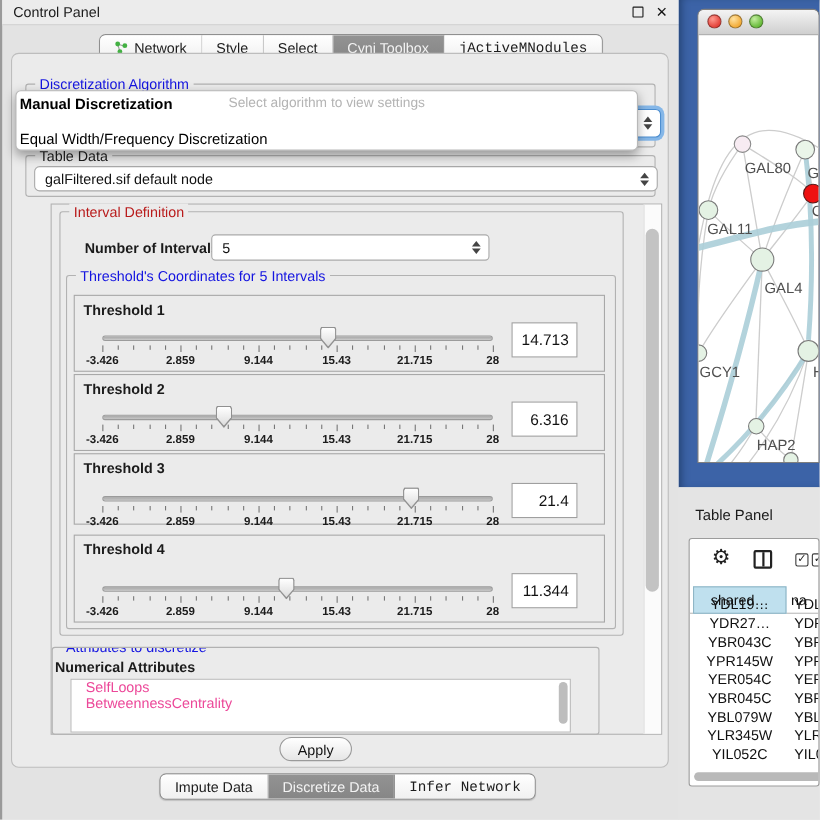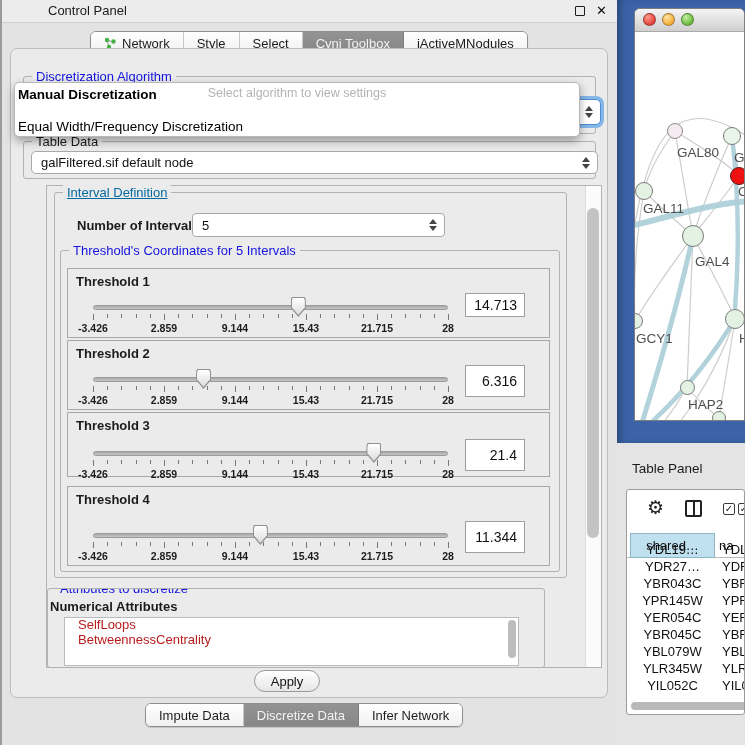--- a/index.html
+++ b/index.html
@@ -3,39 +3,39 @@
 <meta charset="utf-8">
 <style>
   html,body{margin:0;padding:0;width:745px;height:745px;overflow:hidden;
     font-family:"Liberation Sans","DejaVu Sans",sans-serif;background:#e7e7e7;}
   *{box-sizing:border-box;}
   .abs{position:absolute;}
 
   
   #left-window{position:absolute;left:0;top:0;width:617px;height:745px;background:#e3e3e3;border-left:2px solid #9a9a9a;}
   #titlebar{position:absolute;left:0;top:0;width:617px;height:23px;background:#ececec;border-bottom:1px solid #cfcfcf;}
-  #titlebar .title{position:absolute;left:10px;top:3px;font-size:13px;color:#1b1b1b;margin-left:36px;}
+  #titlebar .title{position:absolute;left:10px;top:3px;font-size:13px;color:#1b1b1b;}
   .float-icon{position:absolute;right:34px;top:6px;width:10px;height:10px;border:1.6px solid #1b1b1b;border-radius:1px;}
   .close-icon{position:absolute;right:12px;top:3px;font-size:13px;font-weight:bold;color:#111;}
 
   
   .seg{position:absolute;display:flex;height:24px;border:1px solid #8f8f8f;border-radius:6px;overflow:hidden;background:#fff;box-shadow:0 1px 1px rgba(0,0,0,.15);}
   .seg .item{display:flex;align-items:center;justify-content:center;font-size:13px;color:#1c1c1c;padding:0 13px;border-right:1px solid #c9c9c9;background:linear-gradient(#ffffff,#f0f0f0);white-space:nowrap;}
-  .seg .item:last-child{border-right:none;}
+  .seg .item:last-child{border-right:none;font-family:Liberation Mono, monospace;}
   .seg .item.selected{background:linear-gradient(#939393,#868686);color:#f3f3f3;border-right-color:#7d7d7d;align-items:center;}
   #top-tabs{left:88px;top:31px;}
   #bottom-tabs{left:143px;top:703px;}
 
   #outer-panel{position:absolute;left:8px;top:48px;width:598px;height:650px;background:#ebebeb;border:1px solid #bdbdbd;border-radius:7px;}
 
   
   .group{position:absolute;border:1px solid #b2b2b2;border-radius:3px;}
   .group-title{position:absolute;top:-8px;left:8px;background:#ebebeb;padding:0 4px;font-size:13px;white-space:nowrap;}
   .t-blue{color:#1414e0;}
-  .t-green{color:#0369a1;text-decoration:underline;}
+  .t-green{color:#b91c1c;}
   .t-black{color:#1b1b1b;}
 
   
   .combo{position:absolute;background:#fff;border:1px solid #a9a9a9;border-radius:5px;font-size:13px;color:#111;display:flex;align-items:center;padding-left:9px;}
   .stepper{position:absolute;right:7px;top:50%;transform:translateY(-50%);display:flex;flex-direction:column;gap:2px;}
   .tri-up{width:0;height:0;border-left:4px solid transparent;border-right:4px solid transparent;border-bottom:5px solid #444;}
   .tri-down{width:0;height:0;border-left:4px solid transparent;border-right:4px solid transparent;border-top:5px solid #444;}
   .focus-ring{box-shadow:0 0 0 3px #85b7e8;border-color:#4d8ed0;}
 
   
@@ -54,21 +54,21 @@
   .thr-title{position:absolute;left:8px;top:5px;font-size:13px;font-weight:bold;color:#1b1b1b;}
   .thr-track{position:absolute;left:25px;width:355px;height:5px;background:linear-gradient(#a8a8a8,#c6c6c6);border:1px solid #9b9b9b;border-radius:3px;}
   .thr-thumb{position:absolute;width:15px;height:20px;clip-path:polygon(8% 0,92% 0,100% 12%,100% 55%,50% 100%,0 55%,0 12%);background:#909090;}
   .thr-thumb .inner{position:absolute;left:1px;top:1px;right:1px;bottom:2px;clip-path:polygon(8% 0,92% 0,100% 12%,100% 55%,50% 100%,0 55%,0 12%);background:linear-gradient(#ffffff,#dcdcdc);}
   .tick{position:absolute;width:1px;background:#777;}
   .scale-label{position:absolute;transform:translateX(-50%);font-size:10.5px;font-weight:bold;color:#1c1c1c;white-space:nowrap;}
   .thr-value{position:absolute;background:#fff;border:1px solid #9f9f9f;font-size:14px;color:#111;display:flex;align-items:center;justify-content:flex-end;padding-right:7px;}
 
   
   #attr-list{position:absolute;background:#fff;border:1px solid #bbb;overflow:hidden;}
-  #attr-list .li{font-size:13px;color:#b91c1c;padding-left:13px;line-height:14.5px;white-space:nowrap;}
+  #attr-list .li{font-size:13px;color:#ec4899;padding-left:13px;line-height:14.5px;white-space:nowrap;}
   #attr-scroll{position:absolute;right:2px;top:2px;width:8px;height:38px;border-radius:4px;background:#bdbdbd;}
 
   #apply-btn{position:absolute;left:252px;top:670px;width:66px;height:22px;border:1px solid #9a9a9a;border-radius:11px;background:linear-gradient(#ffffff,#e6e6e6);font-size:13px;color:#111;display:flex;align-items:center;justify-content:center;}
 
   
   #desktop{position:absolute;left:617px;top:0;width:128px;height:443px;background:#3c63a7;box-shadow:inset 6px 0 8px -4px #23406f;}
   #net-window{position:absolute;left:634px;top:8px;width:111px;height:413px;background:#fff;border:1px solid #7e7e7e;border-radius:6px 6px 0 0;overflow:hidden;}
   #net-titlebar{position:absolute;left:0;top:0;width:100%;height:23px;background:linear-gradient(#f4f4f4,#cfcfcf);border-bottom:1px solid #a9a9a9;}
   .light{position:absolute;top:4px;width:13px;height:13px;border-radius:50%;border:1px solid rgba(0,0,0,.35);}
   #light-red{left:8px;background:radial-gradient(circle at 35% 30%,#ff9a8f,#e4423a 70%);}
@@ -215,21 +215,21 @@
         <div class="tick" style="left: 337.4px; top: 45px; height: 4px;"></div>
         <div class="tick" style="left: 351.6px; top: 45px; height: 4px;"></div>
         <div class="tick" style="left: 365.8px; top: 45px; height: 4px;"></div>
         <div class="tick" style="left: 380px; top: 45px; height: 6px;"></div>
         <span class="scale-label" style="left: 25px; top: 53px;">-3.426</span>
         <span class="scale-label" style="left: 96px; top: 53px;">2.859</span>
         <span class="scale-label" style="left: 167px; top: 53px;">9.144</span>
         <span class="scale-label" style="left: 238px; top: 53px;">15.43</span>
         <span class="scale-label" style="left: 309px; top: 53px;">21.715</span>
         <span class="scale-label" style="left: 380px; top: 53px;">28</span>
-        <div class="thr-value" style="left: 397px; top: 24px; width: 60px; height: 24px;">14.713</div>
+        <div class="thr-value" style="left: 397px; top: 24px; width: 60px; height: 32px;">14.713</div>
       </div>
       <div class="thr-box" style="top: 340px; height: 70px;">
         <div class="thr-title">Threshold 2</div>
         <div class="thr-track" style="top: 36px;"></div>
         <div class="thr-thumb" style="left: calc(128.05px); top: 28px;">
           <div class="inner"></div>
         </div>
         <div class="tick" style="left: 25px; top: 45px; height: 6px;"></div>
         <div class="tick" style="left: 39.2px; top: 45px; height: 4px;"></div>
         <div class="tick" style="left: 53.4px; top: 45px; height: 4px;"></div>

